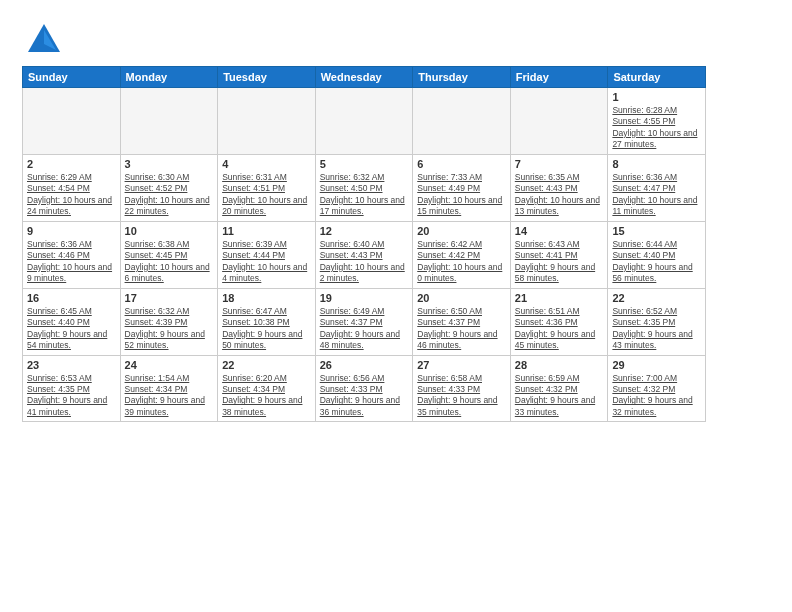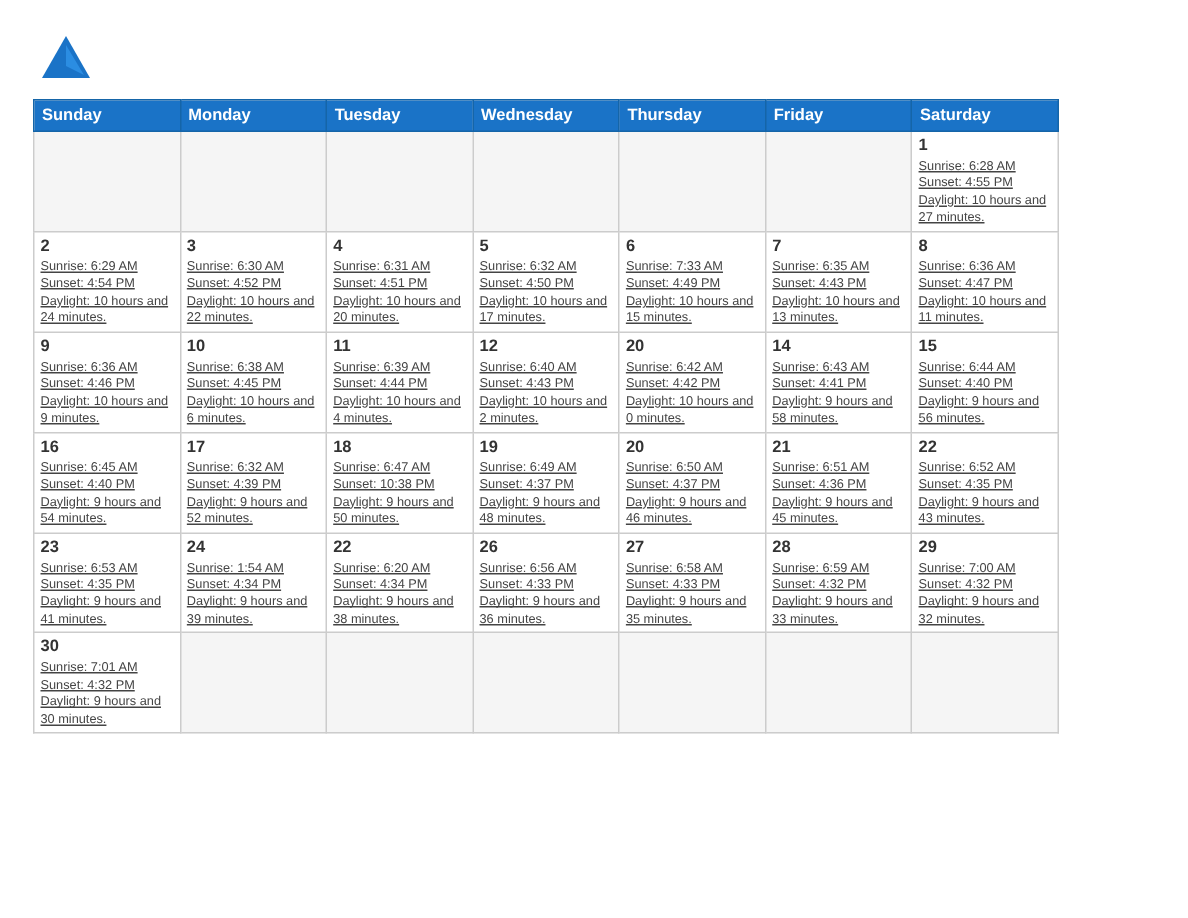--- a/index.html
+++ b/index.html
@@ -313,29 +313,15 @@
 Sunset: 4:32 PM
 Daylight: 9 hours and 33 minutes.</div>
           </td>
           <td>
             <span class="day-number">29</span>
             <div class="day-info">Sunrise: 7:00 AM
 Sunset: 4:32 PM
 Daylight: 9 hours and 32 minutes.</div>
           </td>
         </tr>
-        <tr class="last-row">
-          <td>
-            <span class="day-number">30</span>
-            <div class="day-info">Sunrise: 7:01 AM
-Sunset: 4:32 PM
-Daylight: 9 hours and 30 minutes.</div>
-          </td>
-          <td class="empty"></td>
-          <td class="empty"></td>
-          <td class="empty"></td>
-          <td class="empty"></td>
-          <td class="empty"></td>
-          <td class="empty"></td>
-        </tr>
       </tbody>
   </table>
 </div>
 
 </body></html>

